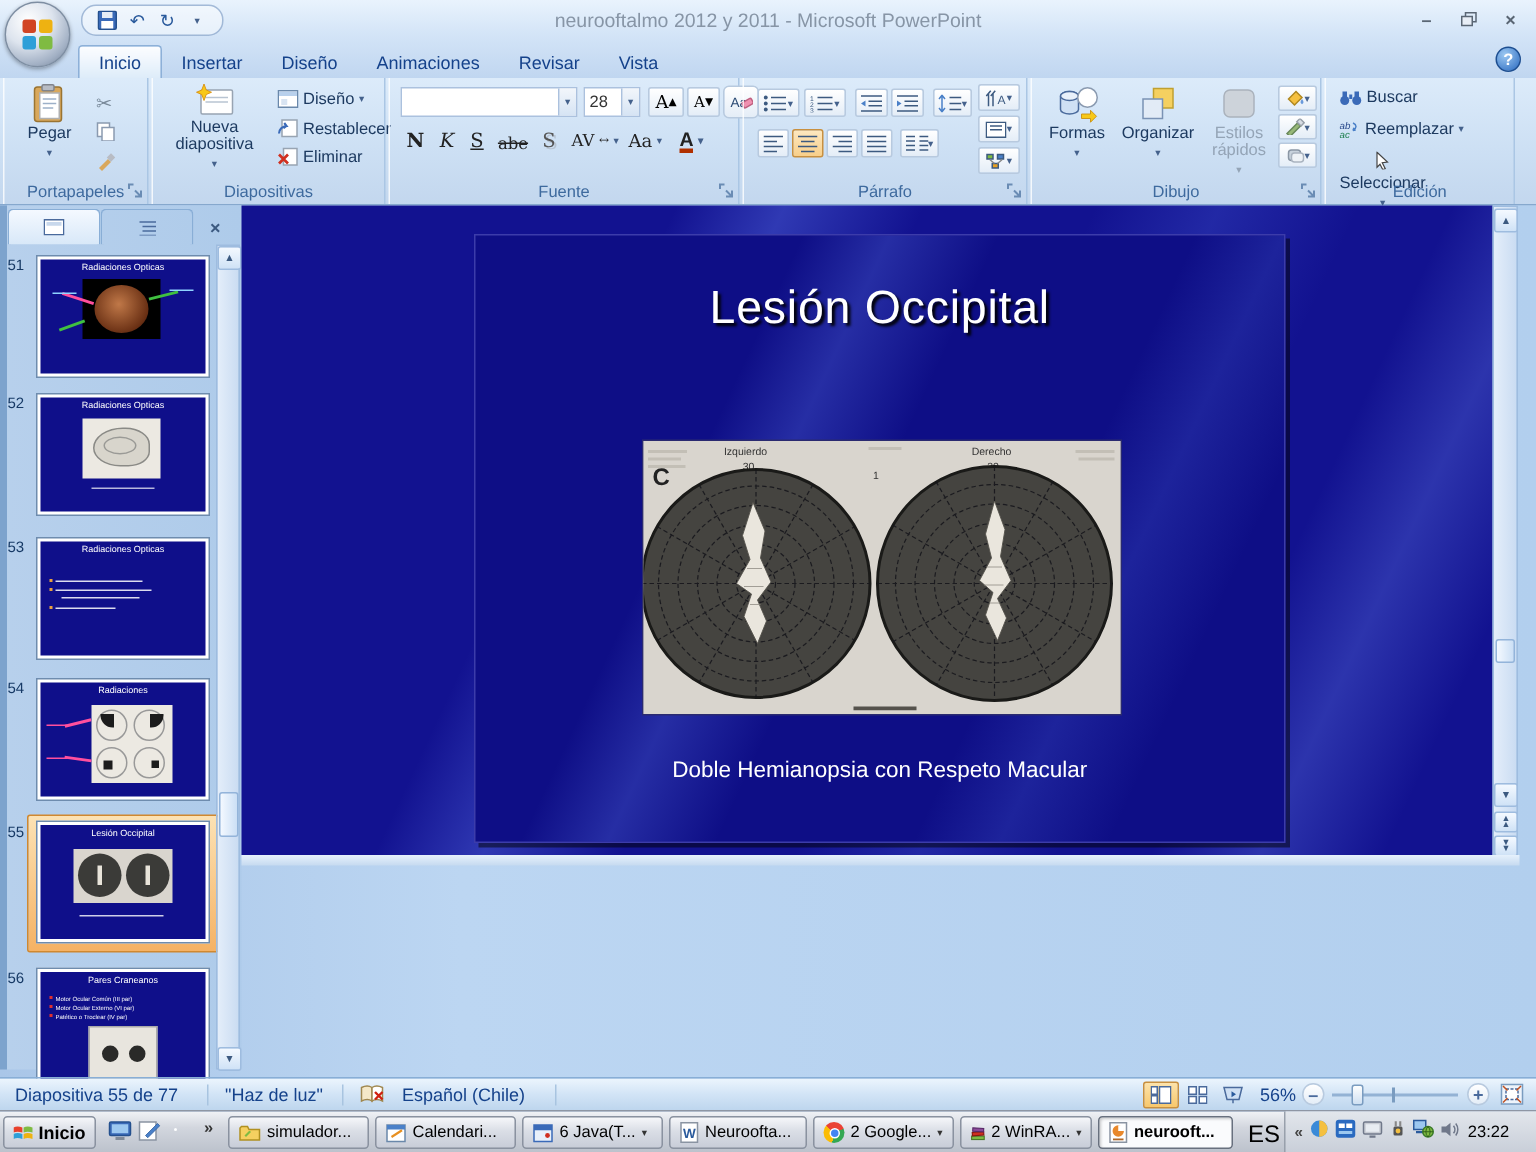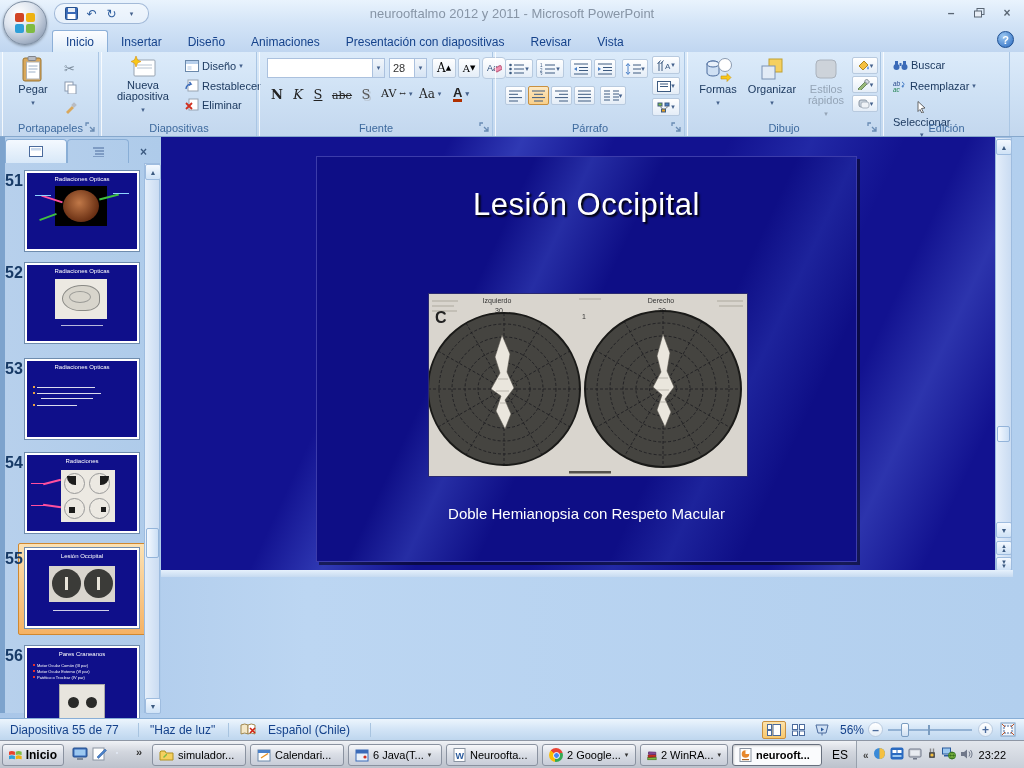--- a/index.html
+++ b/index.html
@@ -61,21 +61,21 @@
 
   
   #panel { position:absolute; top:0; left:0; width:161px; height:576px;
     background:linear-gradient(90deg,#7da3cd 0 5px,#b7d0ec 5px,#aecbea); }
   #panel-tabs { position:absolute; top:0; left:5px; width:156px; height:26px; display:flex; align-items:flex-end; }
   .ptab { width:62px; height:24px; display:flex; align-items:center; justify-content:center;
     border:1px solid #89aed6; border-bottom:none; border-radius:4px 4px 0 0; }
   .ptab.active { background:linear-gradient(#f4f9ff,#d8e8f8); }
   #panel-close { margin-left:auto; margin-bottom:4px; margin-right:14px; font-weight:bold;
     color:#3c5a80; font-size:12px; }
-  .snum { position:absolute; left:5px; width:18px; font-weight:bold; font-size:16px; color:#173a66; }
+  .snum { position:absolute; left:5px; width:18px; font-weight:normal; font-size:10px; color:#173a66; }
   .thumb { position:absolute; left:24px; width:116px; height:82px; background:#fff;
     border:1px solid #6e8cae; padding:2px; }
   .mini { position:relative; width:100%; height:100%; background:#0f0f8a; overflow:hidden; }
   .mini-title { position:absolute; top:3px; left:0; right:0; text-align:center; color:#fff;
     font-size:6px; white-space:nowrap; }
   .dashline { position:absolute; height:1px; background:rgba(255,255,255,.85); }
   #sel-wrap { position:absolute; left:18px; top:406px; width:128px; height:92px;
     background:linear-gradient(#fce2b4,#f5b264); border:1px solid #d08830; border-radius:2px; }
   
   .sb { background:linear-gradient(90deg,#e4eefa,#cadcf2); border:1px solid #9ebcdf; }
@@ -171,21 +171,20 @@
             <rect x="0.5" y="3" width="7" height="6" fill="#e8eef6" stroke="#5a6674"></rect>
           </svg>
       </span>
       <span class="winbtn">×</span>
     </div>
     <div id="tabstrip">
       <span class="tab active">Inicio</span>
       <span class="tab">Insertar</span>
       <span class="tab">Diseño</span>
       <span class="tab">Animaciones</span>
-      <span class="tab">Presentación con diapositivas</span>
       <span class="tab">Revisar</span>
       <span class="tab">Vista</span>
     </div>
     <div id="helpbtn">?</div>
   </div>
 
   <div id="ribbon">
 
     <div class="grp" style="left:2px;width:97px;">
       <div class="bigbtn" style="left:8px;top:4px;width:44px;">
@@ -849,21 +848,21 @@
     <div class="tbtn active" style="left:732px;width:90px;">
       <svg width="13" height="14" viewBox="0 0 13 14">
           <rect x="1" y="0.5" width="11" height="13" fill="#fff" stroke="#8a94a2"></rect>
           <circle cx="6.5" cy="6" r="3.8" fill="#e8882c"></circle>
           <rect x="6.5" y="2.2" width="3.8" height="3.8" fill="#fff"></rect>
           <rect x="3" y="11" width="7" height="1.2" fill="#b0682a"></rect>
         </svg>
       <span>neurooft...</span>
     </div>
 
-    <span class="abs" style="left:832px;top:7px;font-size:12px;color:#000;">ES</span>
+    <span class="abs" style="left:832px;top:7px;font-size:16px;color:#000;">ES</span>
 
     <div id="tray">
       <span style="font-size:10px;font-weight:bold;color:#444;">«</span>
       <span>
         <svg width="13" height="13" viewBox="0 0 13 13">
             <circle cx="6.5" cy="6.5" r="5.5" fill="#3a8ad8"></circle>
             <path d="M6.5,1 A5.5,5.5 0 0 1 6.5,12 Z" fill="#f5c040"></path>
           </svg>
       </span>
       <span>

